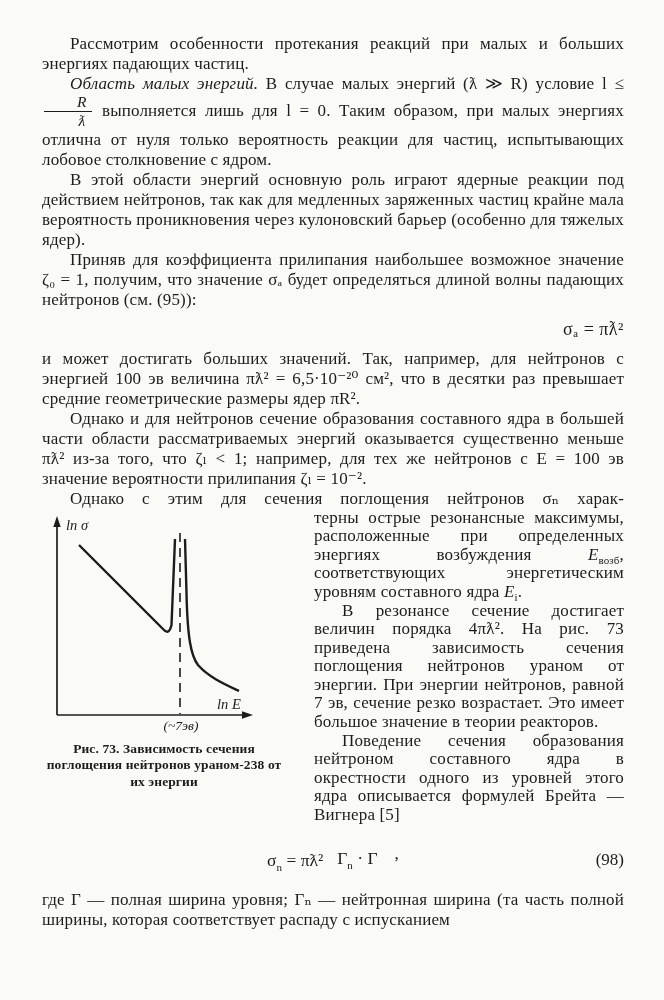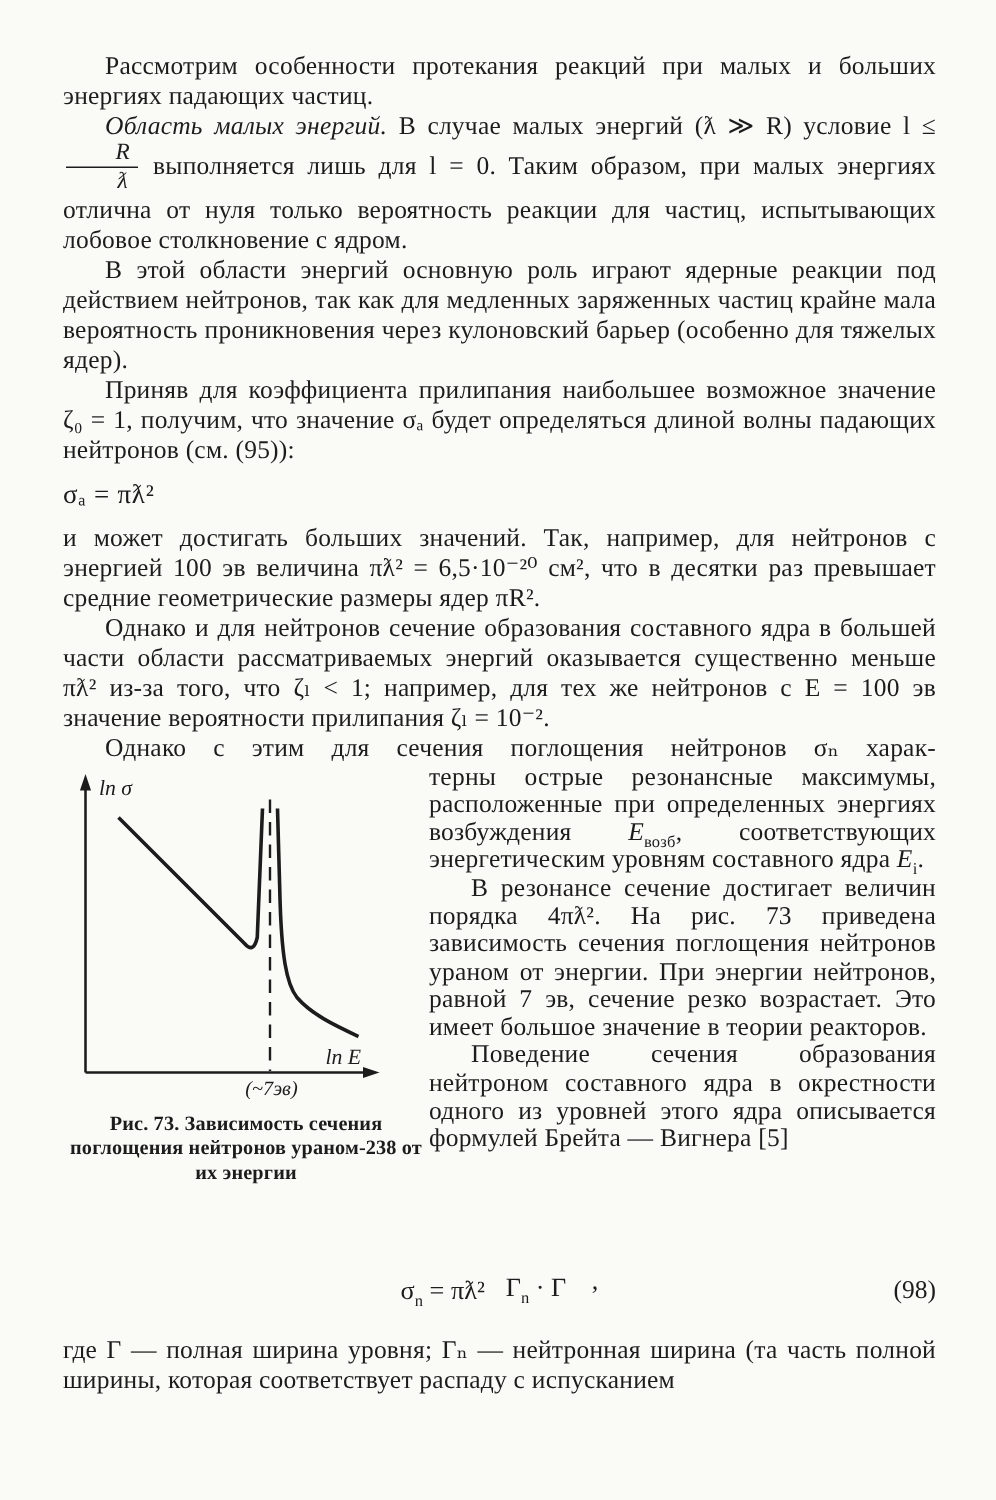--- a/index.html
+++ b/index.html
@@ -14,23 +14,23 @@
   .lead-it{font-style:italic;}
   .fullline{text-align-last:justify;}
   .tight{line-height:18.6px;}
   var,.it{font-style:italic;}
   sub{font-size:11px;line-height:0;}
   
   .ifrac{display:inline-block;vertical-align:middle;text-align:center;font-style:italic;line-height:1.05;font-size:15.5px;margin:0 2px;}
   .ifrac .fn{display:block;border-bottom:1.2px solid #1c1c1c;padding:0 5px 1px;}
   .ifrac .fd{display:block;padding-top:1px;}
   
-  .formula-line{text-align:left;font-size:18px;margin:9px 0 9px;letter-spacing:.5px;}
+  .formula-line{text-align:right;font-size:18px;margin:9px 0 9px;letter-spacing:.5px;}
   
-  .figure{float:left;width:244px;min-height:314px;margin:4px 0 0 0;}
+  .figure{float:left;width:244px;min-height:314px;margin:4px 28px 0 0;}
   .figure svg{display:block;}
   .fig-caption{width:238px;margin:8px auto 0;text-align:center;font-weight:bold;font-size:13.5px;line-height:16.5px;letter-spacing:.1px;}
   .clear{clear:both;}
   
   .eq-row{position:relative;display:flex;justify-content:center;align-items:center;margin:16px 0 12px;font-size:17.5px;}
   .eq-lhs{white-space:nowrap;}
   .frac{display:inline-block;text-align:center;vertical-align:middle;}
   .frac .num{display:block;padding:0 14px 3px;}
   .frac .den{display:block;border-top:1.4px solid #1c1c1c;padding:4px 8px 0;white-space:nowrap;}
   .if2{display:inline-block;vertical-align:middle;text-align:center;font-size:15px;line-height:1.05;margin-left:2px;}

